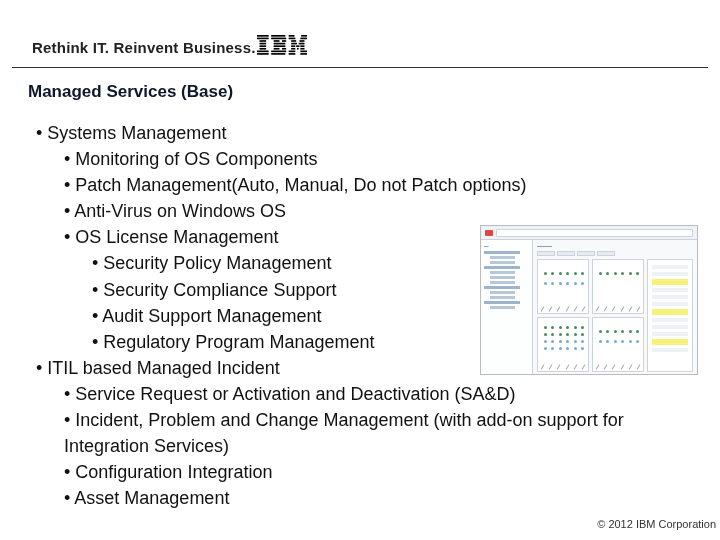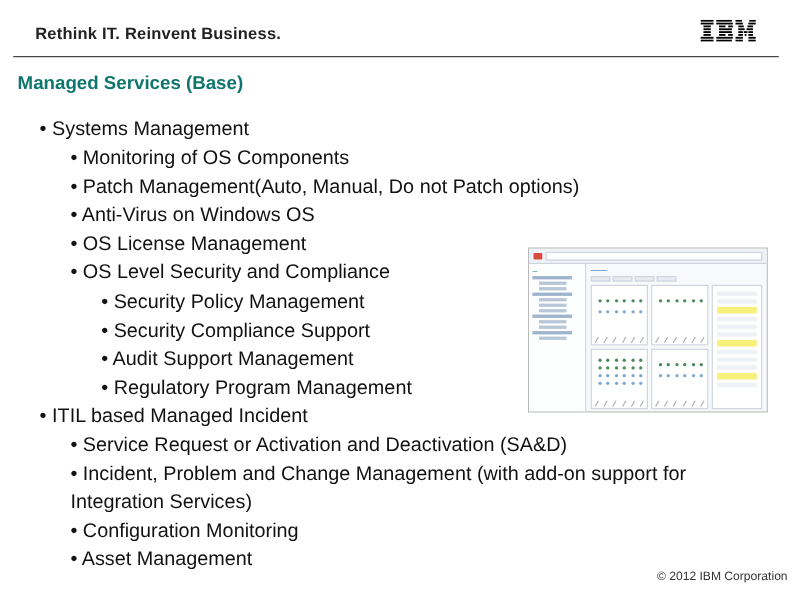--- a/index.html
+++ b/index.html
@@ -5,39 +5,38 @@
   * { margin: 0; padding: 0; box-sizing: border-box; }
   body {
     width: 720px;
     height: 540px;
     background: #fff;
     font-family: Arial, Helvetica, sans-serif;
     position: relative;
     overflow: hidden;
   }
   .header {
-    padding: 18px 20px 8px 20px;
+    padding: 35px 20px 8px 20px;
     display: flex;
-    justify-content: space-between;
     align-items: center;
     border-bottom: 1.5px solid #333;
     margin: 0 12px;
   }
   .tagline {
     font-size: 15px;
     font-weight: bold;
     color: #222;
     letter-spacing: 0.2px;
   }
   .ibm-logo-svg { width: 52px; height: 20px; }
   .title {
     font-size: 17px;
     font-weight: bold;
-    color: #0f766e;
-    padding: 14px 0 0 16px;
+    color: #0f172a;
+    padding: 14px 0 0 28px;
   }
   .content {
     padding: 18px 20px 0 36px;
     font-size: 18px;
     color: #111;
     line-height: 1.45;
   }
   .lvl1 { padding-left: 0; }
   .lvl2 { padding-left: 28px; }
   .lvl3 { padding-left: 56px; }
@@ -149,29 +148,28 @@
 </div>
 
 <div class="title">Managed Services (Base)</div>
 
 <div class="content">
   <div class="lvl1 bullet-item">Systems Management</div>
   <div class="lvl2 bullet-item">Monitoring of OS Components</div>
   <div class="lvl2 bullet-item">Patch Management(Auto, Manual, Do not Patch options)</div>
   <div class="lvl2 bullet-item">Anti-Virus on Windows OS</div>
   <div class="lvl2 bullet-item">OS License Management</div>
-  <div class="lvl2 bullet-item">OS Level Security and Compliance</div>
   <div class="lvl3 bullet-item">Security Policy Management</div>
   <div class="lvl3 bullet-item">Security Compliance Support</div>
   <div class="lvl3 bullet-item">Audit Support Management</div>
   <div class="lvl3 bullet-item">Regulatory Program Management</div>
   <div class="lvl1 bullet-item">ITIL based Managed Incident</div>
   <div class="lvl2 bullet-item">Service Request or Activation and Deactivation (SA&amp;D)</div>
   <div class="lvl2 bullet-item">Incident, Problem and Change Management (with add-on support for Integration Services)</div>
-  <div class="lvl2 bullet-item">Configuration Monitoring</div>
+  <div class="lvl2 bullet-item">Configuration Integration</div>
   <div class="lvl2 bullet-item">Asset Management</div>
 </div>
 
 <div class="thumb">
   <div class="thumb-top">
     <div class="red"></div>
       <div class="tab"></div>
   </div>
   <div class="thumb-body">
     <div class="thumb-side">

